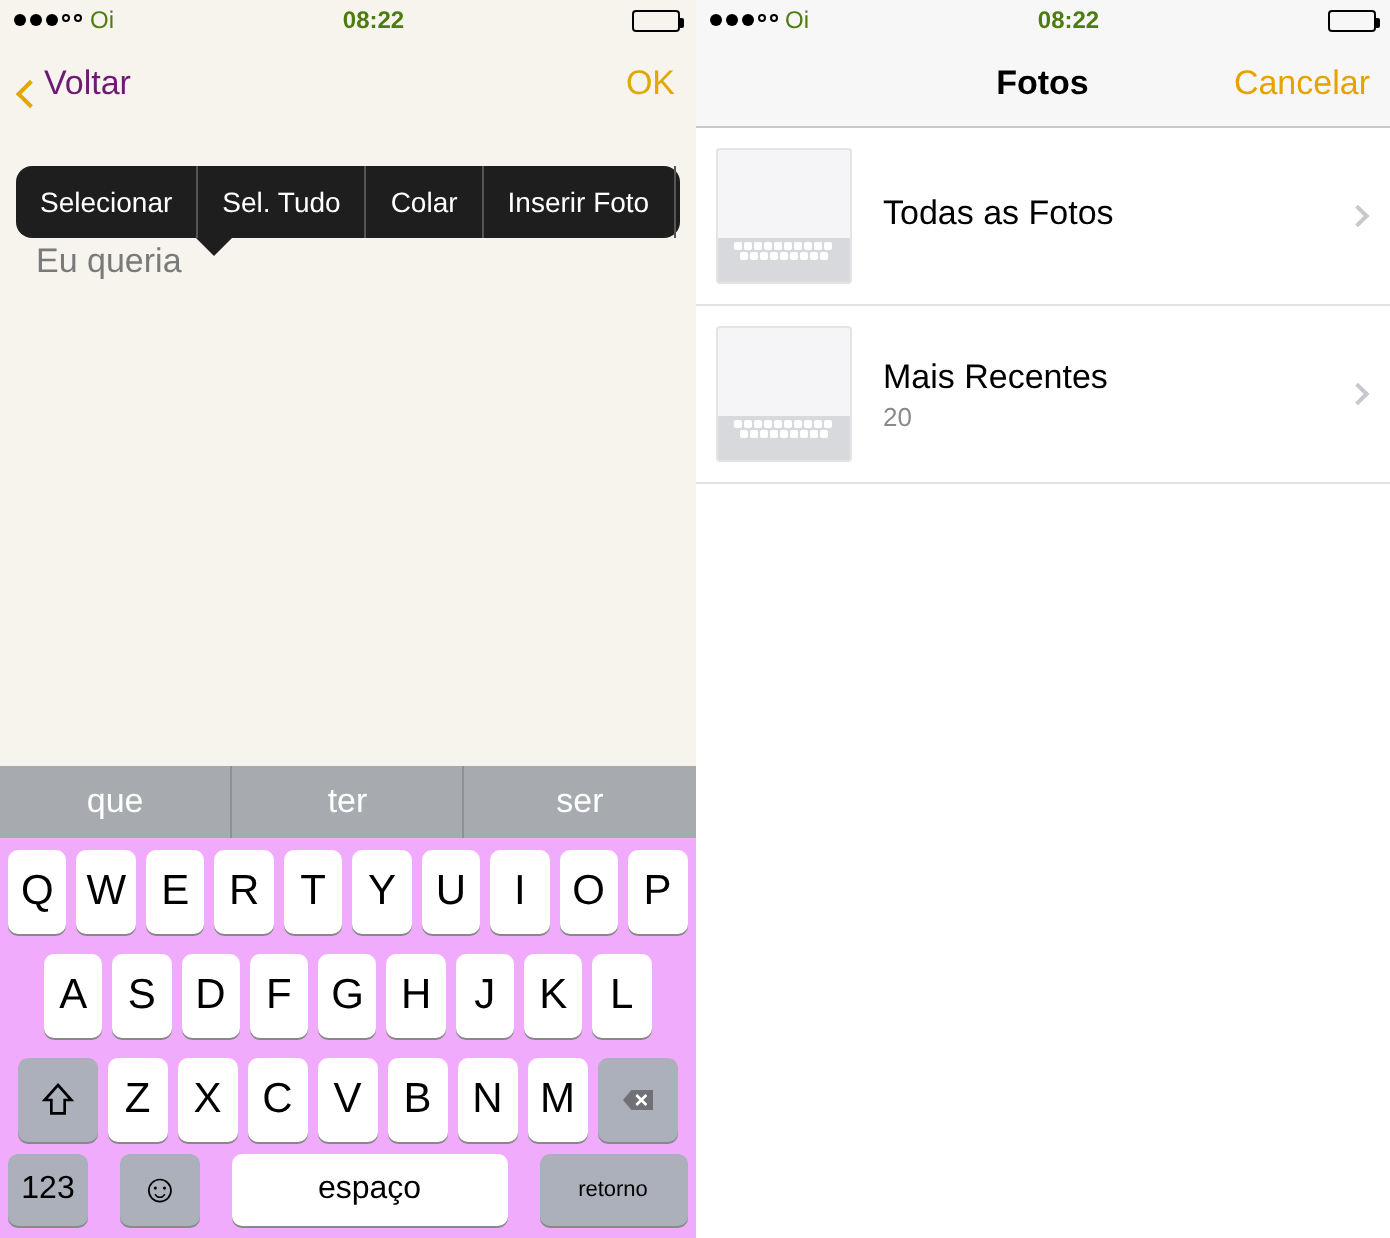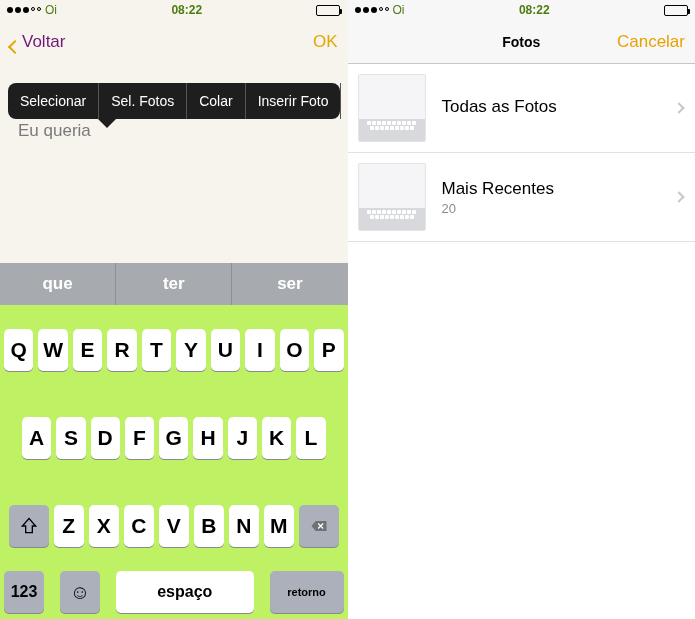--- a/index.html
+++ b/index.html
@@ -18,34 +18,34 @@
   .dot.empty { background: none; border: 1px solid #000; width: 4px; height: 4px; }
   .battery { width: 24px; height: 11px; border: 1px solid #000; border-radius: 2px; position: relative; }
   .battery::after { content: ""; position: absolute; right: -3px; top: 3px; width: 2px; height: 5px; background: #000; border-radius: 0 1px 1px 0; }
   .battery-fill { width: 100%; height: 100%; background: #000; }
   .sb-time { font-weight: 600; }
 
   
   .nav-bar { height: 44px; display: flex; align-items: center; justify-content: space-between; padding: 0 10px; position: relative; }
   .nav-left { display: flex; align-items: flex-end; gap: 2px; color: #701a75; font-size: 17px; }
   .nav-right { color: #e2a800; font-size: 17px; font-weight: 500; }
-  .nav-title { position: absolute; left: 50%; transform: translateX(-50%); font-size: 14px; font-weight: 600; color: #000; }
+  .nav-title { position: absolute; left: 50%; transform: translateX(-50%); font-size: 17px; font-weight: 600; color: #000; }
   .chevron-left { display: inline-block; width: 10px; height: 10px; border-left: 2.5px solid #e2a800; border-bottom: 2.5px solid #e2a800; transform: rotate(45deg); }
   .phone-right .nav-bar { border-bottom: 1px solid #c8c7cc; background: #f7f7f8; }
   .phone-right .nav-right { color: #e8a200; }
 
   
   .ctx-menu { position: absolute; top: 83px; left: 8px; right: 8px; background: #1e1e1e; border-radius: 8px; display: flex; color: #fff; font-size: 14px; height: 36px; z-index: 5;}
   .ctx-item { flex: 0 0 auto; padding: 0 12px; display: flex; align-items: center; justify-content: center; border-right: 1px solid #555; white-space: nowrap; }
   .ctx-item:last-child { border-right: none; }
   .ctx-arrow { position: absolute; width: 0; height: 0; border-left: 9px solid transparent; border-right: 9px solid transparent; border-top: 9px solid #1e1e1e; bottom: -9px; left: 90px; }
   .note-text { position: absolute; top: 121px; left: 18px; font-size: 17px; color: #7a7a7a; }
 
   
-  .keyboard { position: absolute; bottom: 0; left: 0; right: 0; height: 356px; background: #bef264; display: flex; flex-direction: column; font-weight: bold; }
+  .keyboard { position: absolute; bottom: 0; left: 0; right: 0; height: 236px; background: #f0abfc; display: flex; flex-direction: column; }
   .suggestion-row { height: 42px; background: #a7abb0; display: flex; }
   .sugg { flex: 1; color: #fff; font-size: 17px; display: flex; align-items: center; justify-content: center; border-right: 1px solid #8d9095; }
   .sugg:last-child { border-right: none; }
   .key-rows { flex: 1; display: flex; flex-direction: column; justify-content: space-around; padding: 6px 4px 6px 4px; gap: 10px; }
   .key-row { display: flex; gap: 5px; justify-content: center; }
   .key { background: #fff; border-radius: 5px; box-shadow: 0 1px 0 #888; height: 42px; display: flex; align-items: center; justify-content: center; font-size: 21px; color: #000; flex: 1; max-width: 30px; }
   .key-row.row2 { padding: 0 18px; }
   .key.fn { background: #abb0ba; max-width: 40px; flex: 0 0 40px; }
   .key.fn svg { width: 20px; height: 20px; }
   .bottom-row { display: flex; gap: 16px; padding: 0 4px 6px 4px; height: 48px; }
@@ -91,21 +91,21 @@
   <div class="nav-bar">
     <div class="nav-left">
       <span class="chevron-left"></span>
       <span>Voltar</span>
     </div>
     <div class="nav-right">OK</div>
   </div>
 
   <div class="ctx-menu">
     <div class="ctx-item">Selecionar</div>
-    <div class="ctx-item">Sel. Fotos</div>
+    <div class="ctx-item">Sel. Tudo</div>
     <div class="ctx-item">Colar</div>
     <div class="ctx-item">Inserir Foto</div>
     <div class="ctx-arrow"></div>
   </div>
 
   <div class="note-text">Eu queria</div>
 
   <div class="keyboard">
     <div class="suggestion-row">
       <div class="sugg">que</div>

